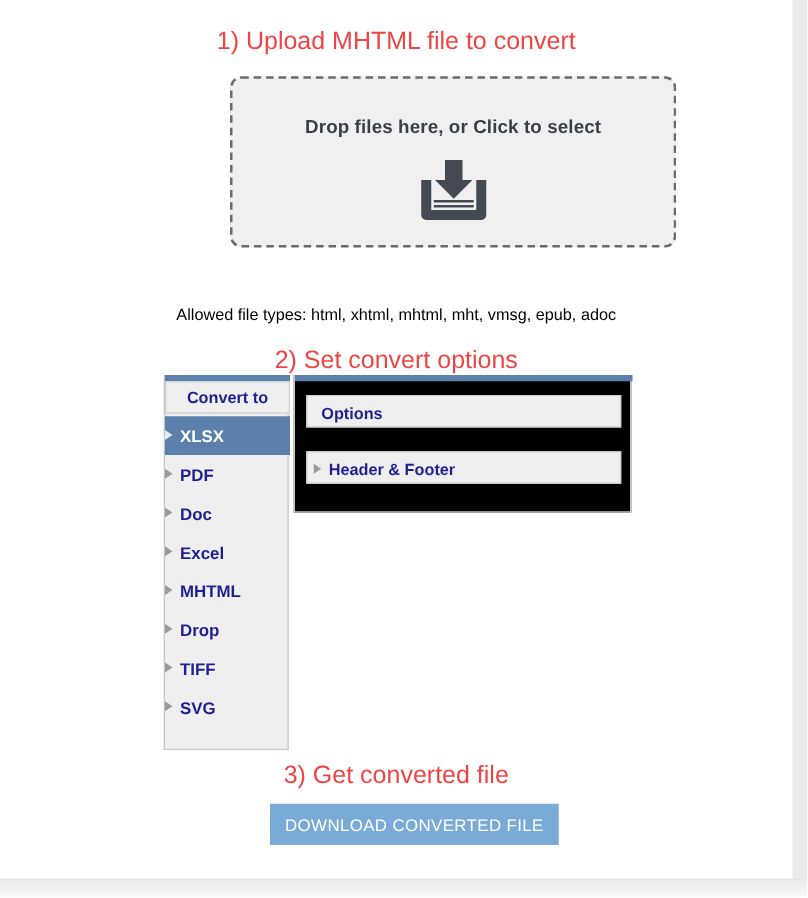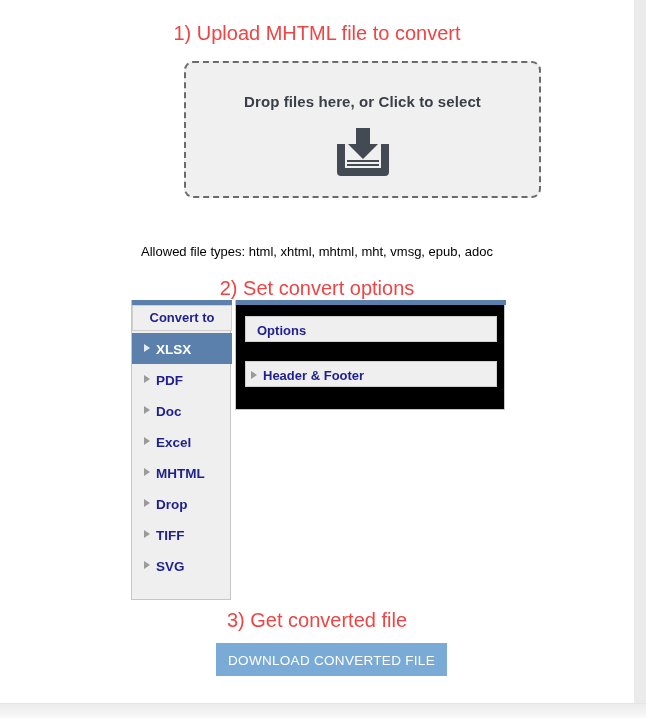--- a/index.html
+++ b/index.html
@@ -153,21 +153,20 @@
   #convert-to-list {
     position: absolute;
     left: 0;
     top: 33px;
     width: 100px;
   }
   .convert-item {
     position: relative;
     height: 31px;
     line-height: 31px;
-    padding-left: 12px;
     box-sizing: border-box;
     font-size: 13.5px;
     font-weight: bold;
     color: #1f1f8f;
     cursor: pointer;
     white-space: nowrap;
   }
   .convert-item .tri {
     display: inline-block;
     width: 0;

